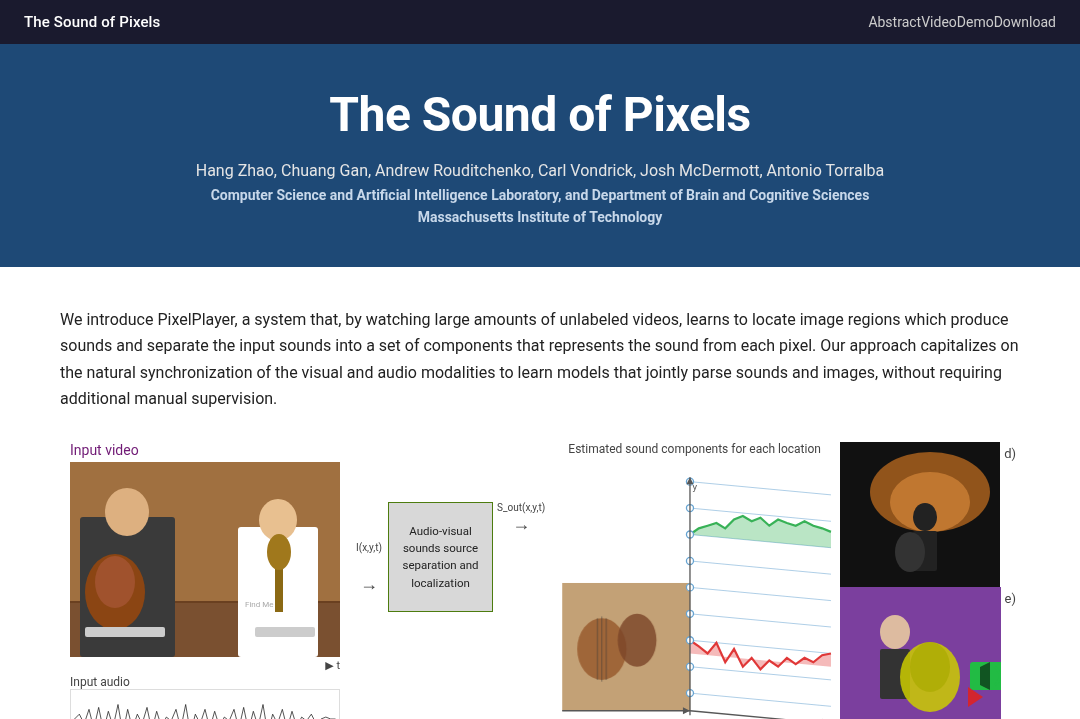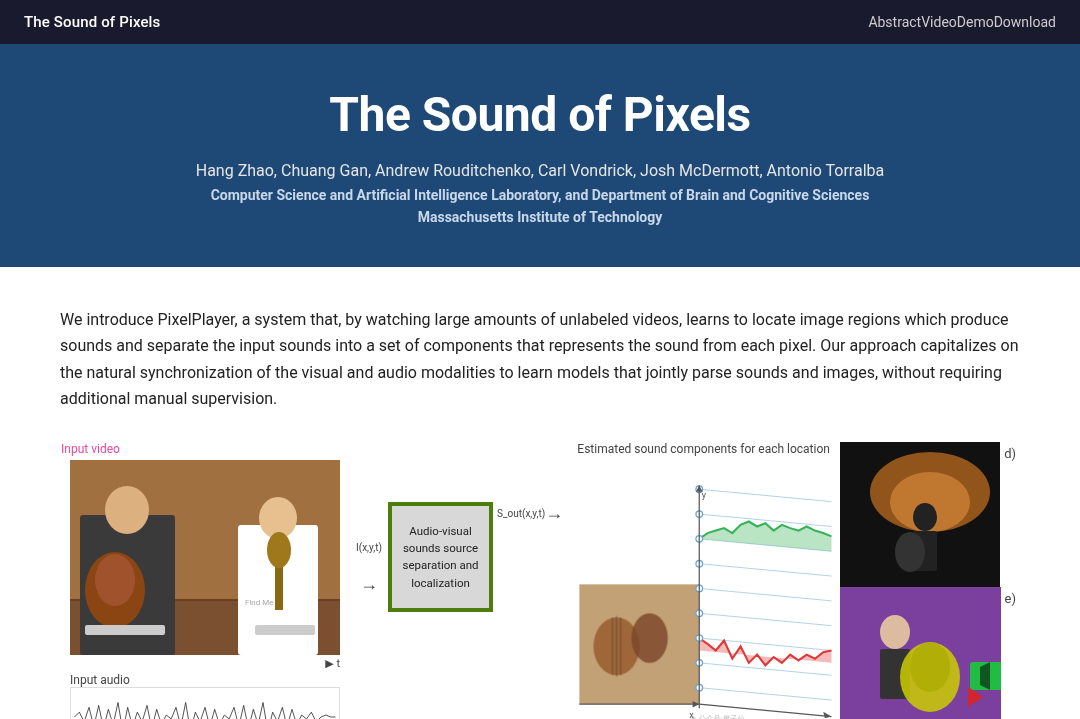--- a/index.html
+++ b/index.html
@@ -93,25 +93,25 @@
     
     .fig-left {
       display: flex;
       flex-direction: column;
       align-items: center;
       width: 290px;
       flex-shrink: 0;
     }
 
     .fig-label-top {
-      font-size: 12px;
-      color: #ec4899;
+      font-size: 14px;
+      color: #701a75;
       margin-bottom: 4px;
       align-self: flex-start;
-      margin-left: 1px;
+      margin-left: 10px;
     }
 
     .video-placeholder {
       width: 270px;
       height: 195px;
       background: #c8a87a;
       position: relative;
       overflow: hidden;
     }
 
@@ -169,37 +169,37 @@
     .arrow-right {
       font-size: 18px;
       color: #444;
     }
 
     
     .processing-box {
       width: 105px;
       flex-shrink: 0;
       background: #d8d8d8;
-      border: 4px solid #4d7c0f;
+      border: 1px solid #4d7c0f;
       display: flex;
       align-items: center;
       justify-content: center;
       text-align: center;
       padding: 12px 8px;
       font-size: 11.5px;
       color: #222;
       line-height: 1.5;
       margin-top: 60px;
       height: 110px;
     }
 
     
     .arrow-out {
       display: flex;
-      flex-direction: row;
+      flex-direction: column;
       align-items: center;
       justify-content: flex-start;
       padding: 0 4px;
       padding-top: 60px;
     }
 
     .arrow-out-label {
       font-size: 10px;
       color: #444;
       white-space: nowrap;

